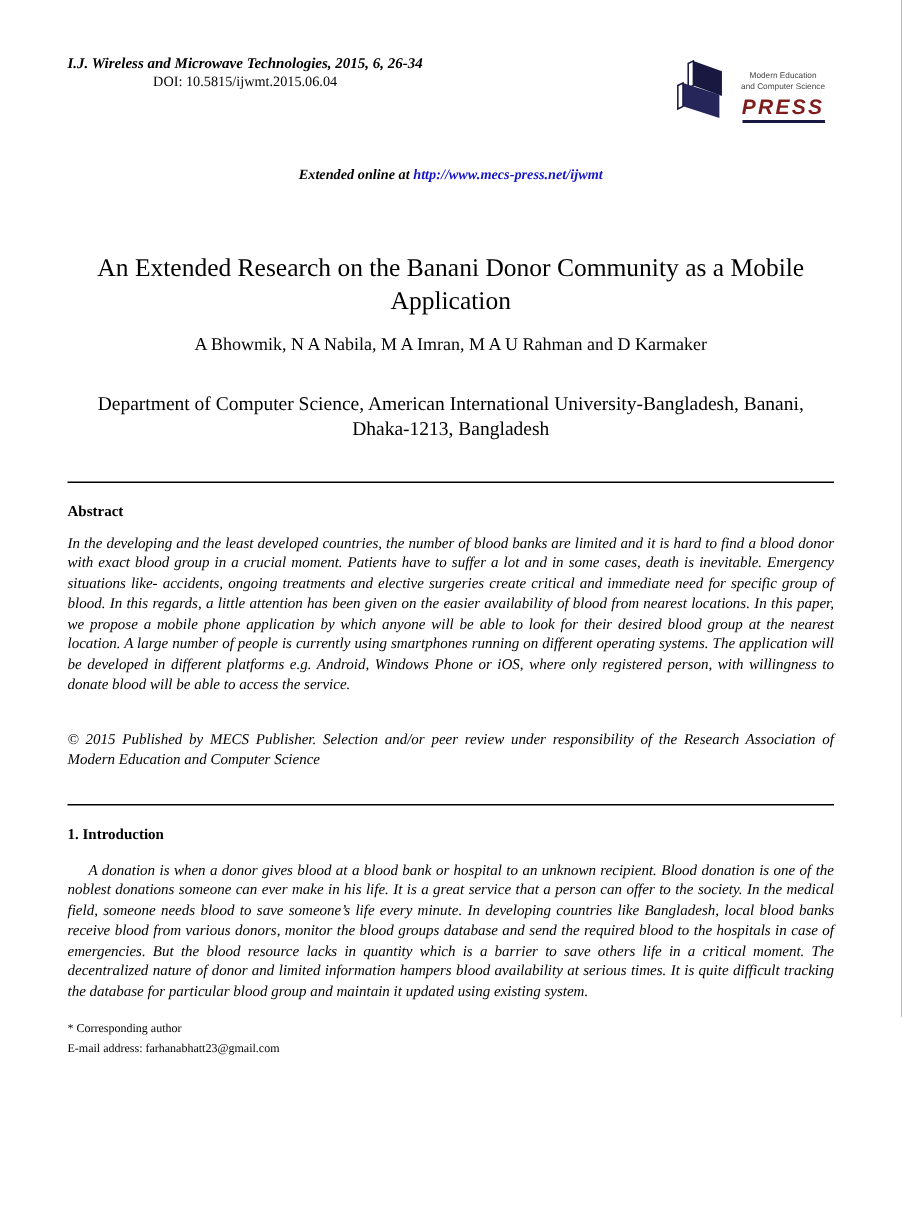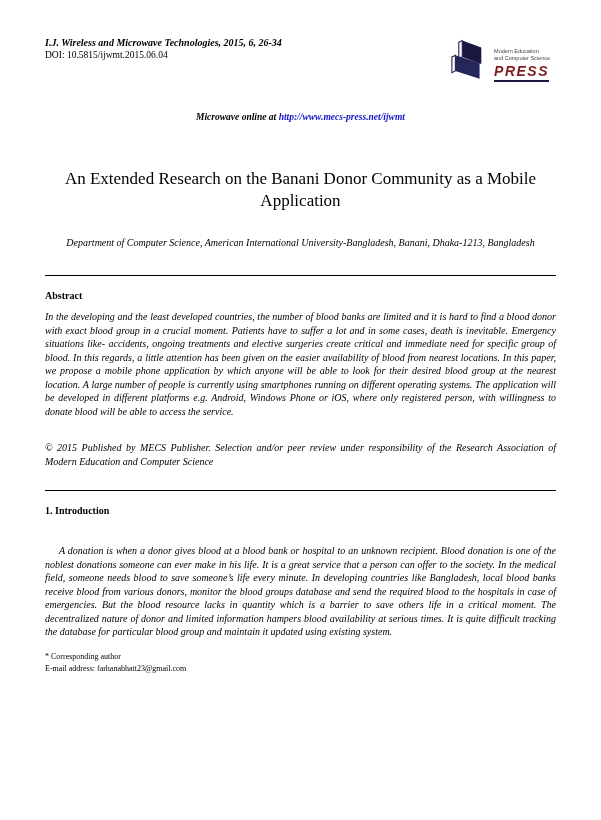--- a/index.html
+++ b/index.html
@@ -9,21 +9,21 @@
     width: 601px;
     height: 820px;
     margin: 0 auto;
     background: #ffffff;
     padding: 36px 45px 0 45px;
     font-family: "Liberation Serif", serif;
     color: #000;
     overflow: hidden;
   }
   
-  .top { display: flex; justify-content: space-between; align-items: flex-start; }
+  .top { display: flex; justify-content: space-between; align-items: flex-start; text-align: center; }
   .header-left { font-size: 9.5px; line-height: 13px; }
   .journal-title { font-size: 10px; font-weight: bold; font-style: italic; }
   .logo { display: flex; align-items: flex-start; gap: 4px; margin-top: 2px; margin-right: 6px; }
   .logo-book { display: block; }
   .logo-right { padding-top: 10px; }
   .logo-small { font-family: "Liberation Sans", sans-serif; font-size: 5.5px; line-height: 6.5px; color: #444; }
   .logo-press {
     font-family: "Liberation Sans", sans-serif;
     font-size: 14px; font-weight: bold; font-style: italic;
     letter-spacing: 1.5px; color: #7f1d1d; margin-top: 2px;
@@ -37,29 +37,29 @@
     margin: 46px auto 0 auto;
     max-width: 530px;
     text-align: center;
     font-size: 17px;
     font-weight: normal;
     line-height: 1.3;
   }
   .authors { text-align: center; margin-top: 10px; font-size: 12px; }
   .affiliation {
     text-align: center; margin: 24px auto 0 auto; max-width: 480px;
-    font-size: 10px; font-style: italic; line-height: 1.3;
+    font-size: 13px; line-height: 1.3;
   }
   .rule { border: none; border-top: 1px solid #000; margin-top: 26px; }
   .rule-2 { margin-top: 22px; }
   .section-heading { font-size: 10px; font-weight: bold; margin-top: 14px; }
   .body-text { font-size: 10px; line-height: 1.35; text-align: justify; margin-top: 9px; font-style: italic; }
   .index-para { margin-top: 11px; }
   .copyright { margin-top: 23px; }
-  .intro-para { text-indent: 14px; margin-top: 28px; }
+  .intro-para { text-indent: 14px; margin-top: 12px; }
   .footnote { margin-top: 12px; font-size: 8px; line-height: 1.55; }
 </style>
 </head>
 <body>
 
 <div class="page">
 
   <header class="top">
     <div class="header-left">
       <div class="journal-title">I.J. Wireless and Microwave Technologies, 2015, 6, 26-34</div>
@@ -76,25 +76,26 @@
         <div class="logo-small">
           <div>Modern Education</div>
           <div>and Computer Science</div>
         </div>
         <div class="logo-press">PRESS</div>
       </div>
     </div>
   </header>
 
   <div class="available">
-    <span>Microwave online at </span><a class="url">http://www.mecs-press.net/ijwmt</a>
+    <span>Extended online at </span><a class="url">http://www.mecs-press.net/ijwmt</a>
   </div>
 
   <h1 class="title">An Extended Research on the Banani Donor Community as a Mobile Application</h1>
 
+  <div class="authors">A Bhowmik, N A Nabila, M A Imran, M A U Rahman and D Karmaker</div>
 
   <div class="affiliation">Department of Computer Science, American International University-Bangladesh, Banani, Dhaka-1213, Bangladesh</div>
 
   <hr class="rule">
 
   <h2 class="section-heading">Abstract</h2>
   <p class="body-text">In the developing and the least developed countries, the number of blood banks are limited and it is hard to find a blood donor with exact blood group in a crucial moment. Patients have to suffer a lot and in some cases, death is inevitable. Emergency situations like- accidents, ongoing treatments and elective surgeries create critical and immediate need for specific group of blood. In this regards, a little attention has been given on the easier availability of blood from nearest locations. In this paper, we propose a mobile phone application by which anyone will be able to look for their desired blood group at the nearest location. A large number of people is currently using smartphones running on different operating systems. The application will be developed in different platforms e.g. Android, Windows Phone or iOS, where only registered person, with willingness to donate blood will be able to access the service.</p>
 
 
   <p class="body-text copyright">© 2015 Published by MECS Publisher. Selection and/or peer review under responsibility of  the Research Association of Modern Education and Computer Science</p>

